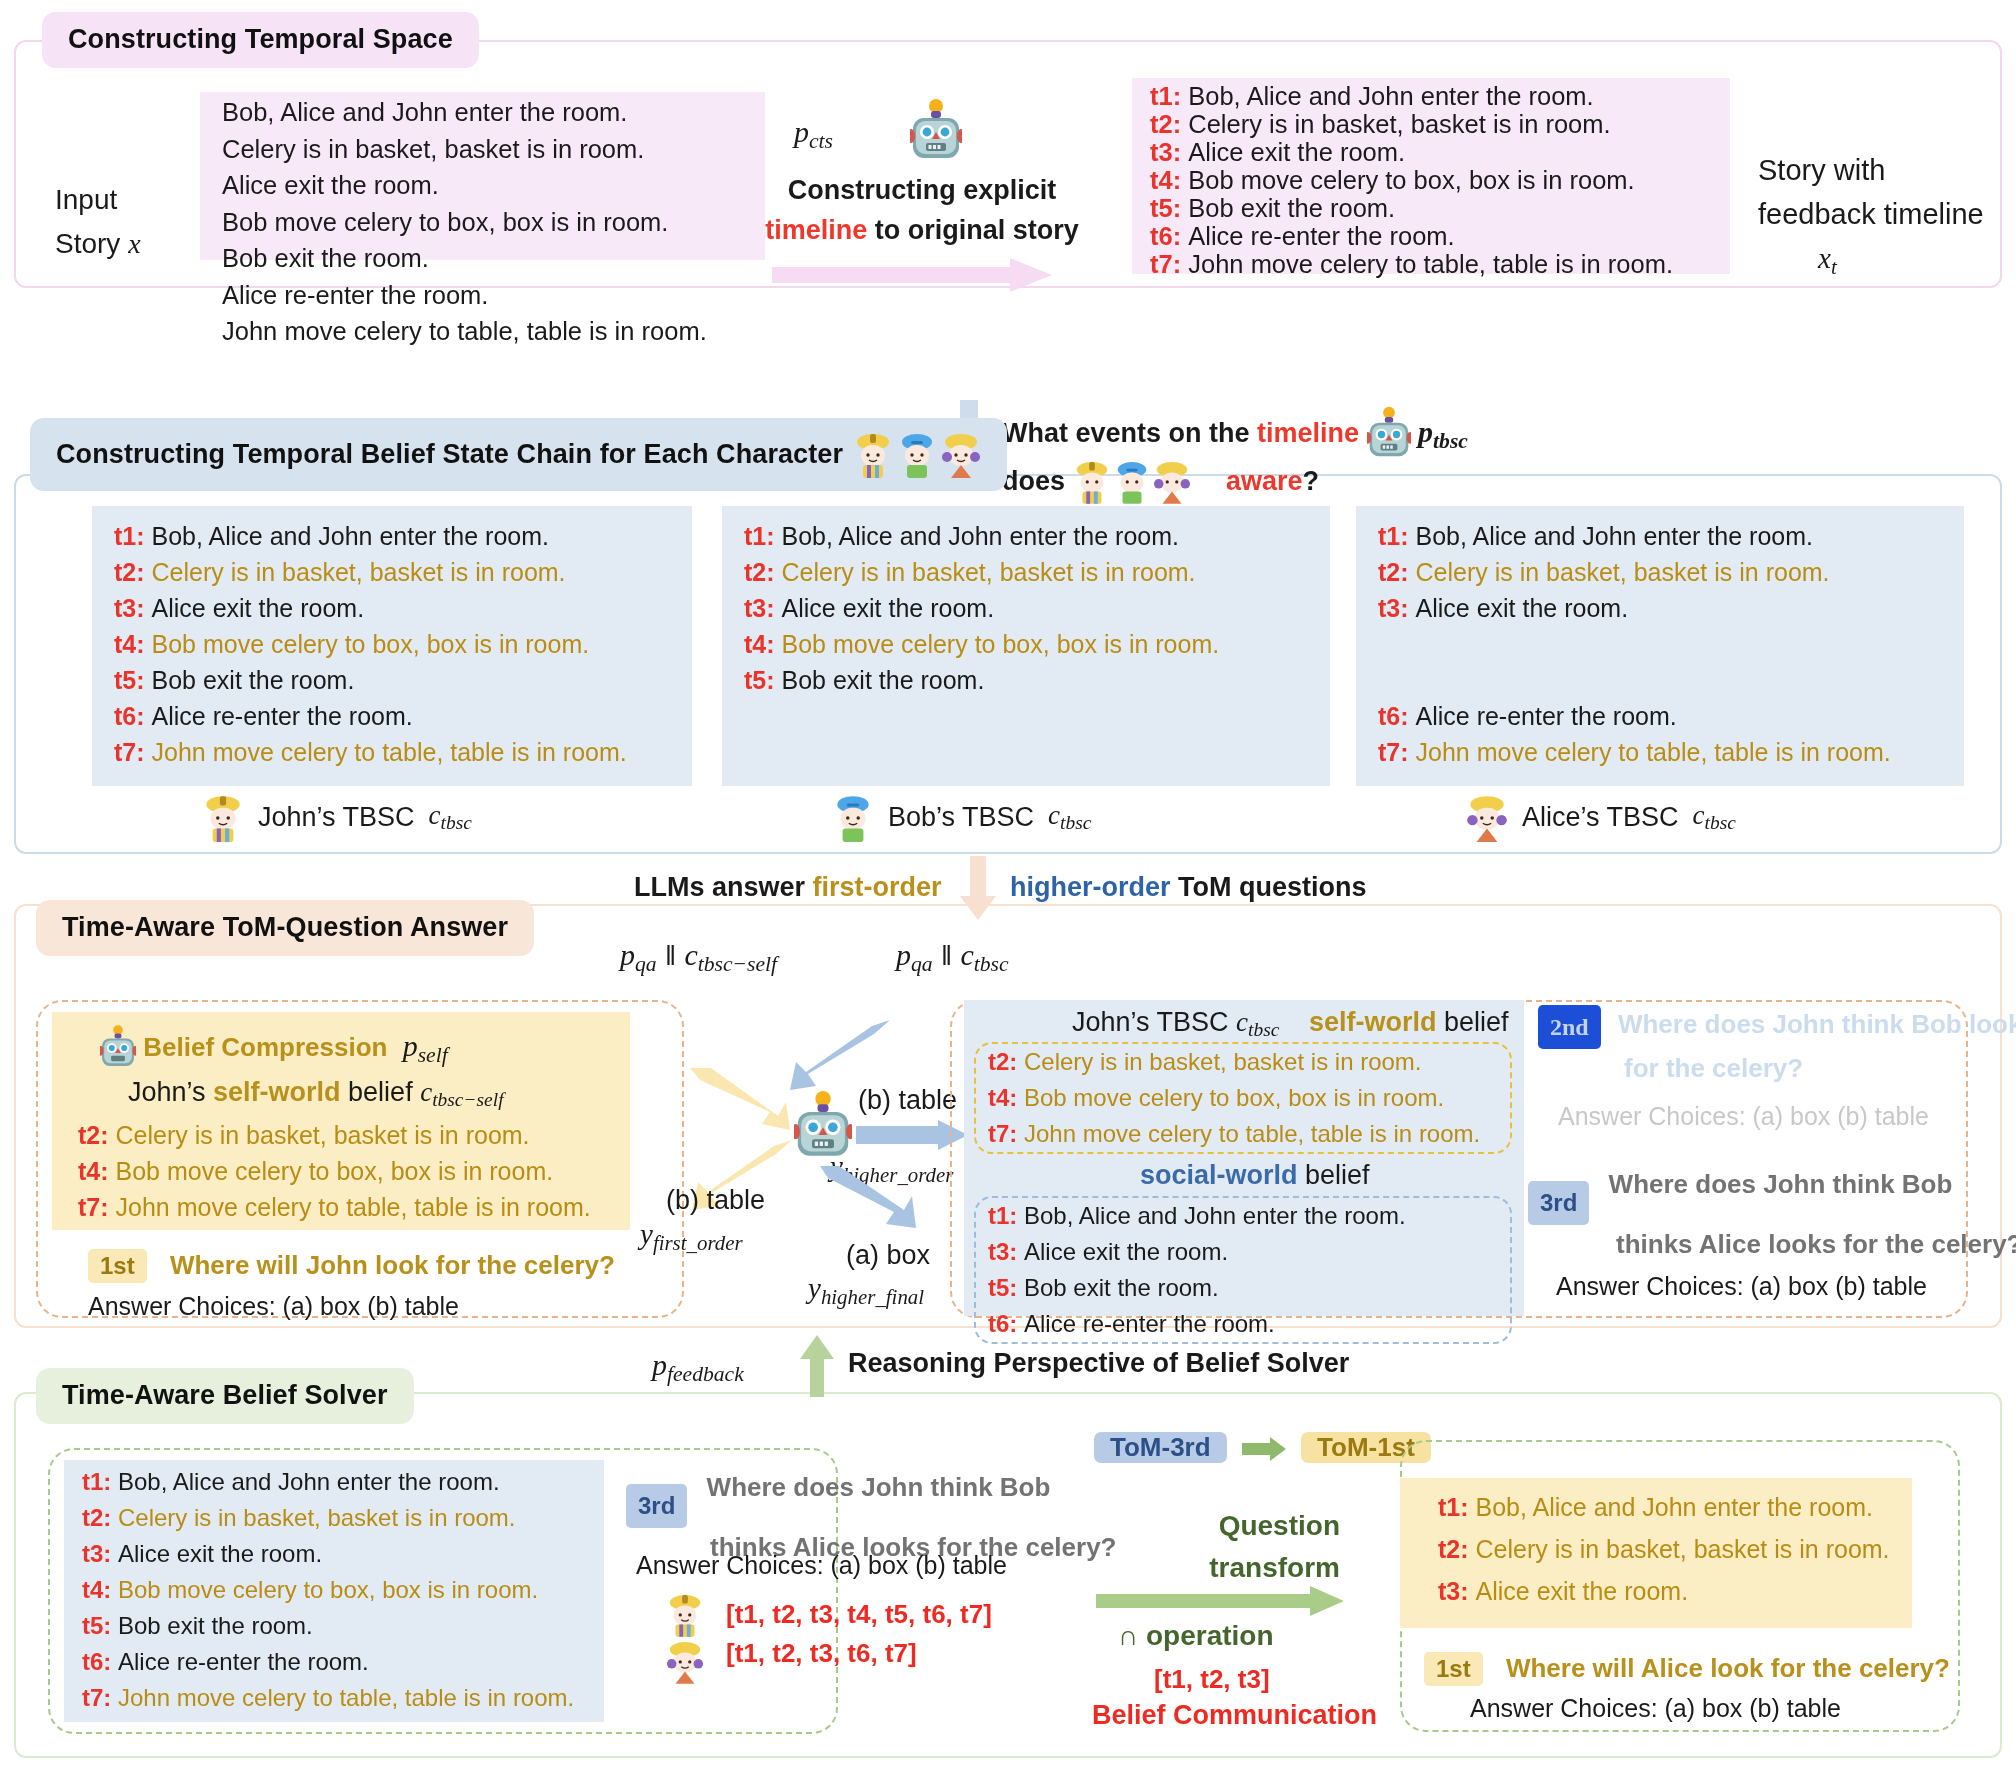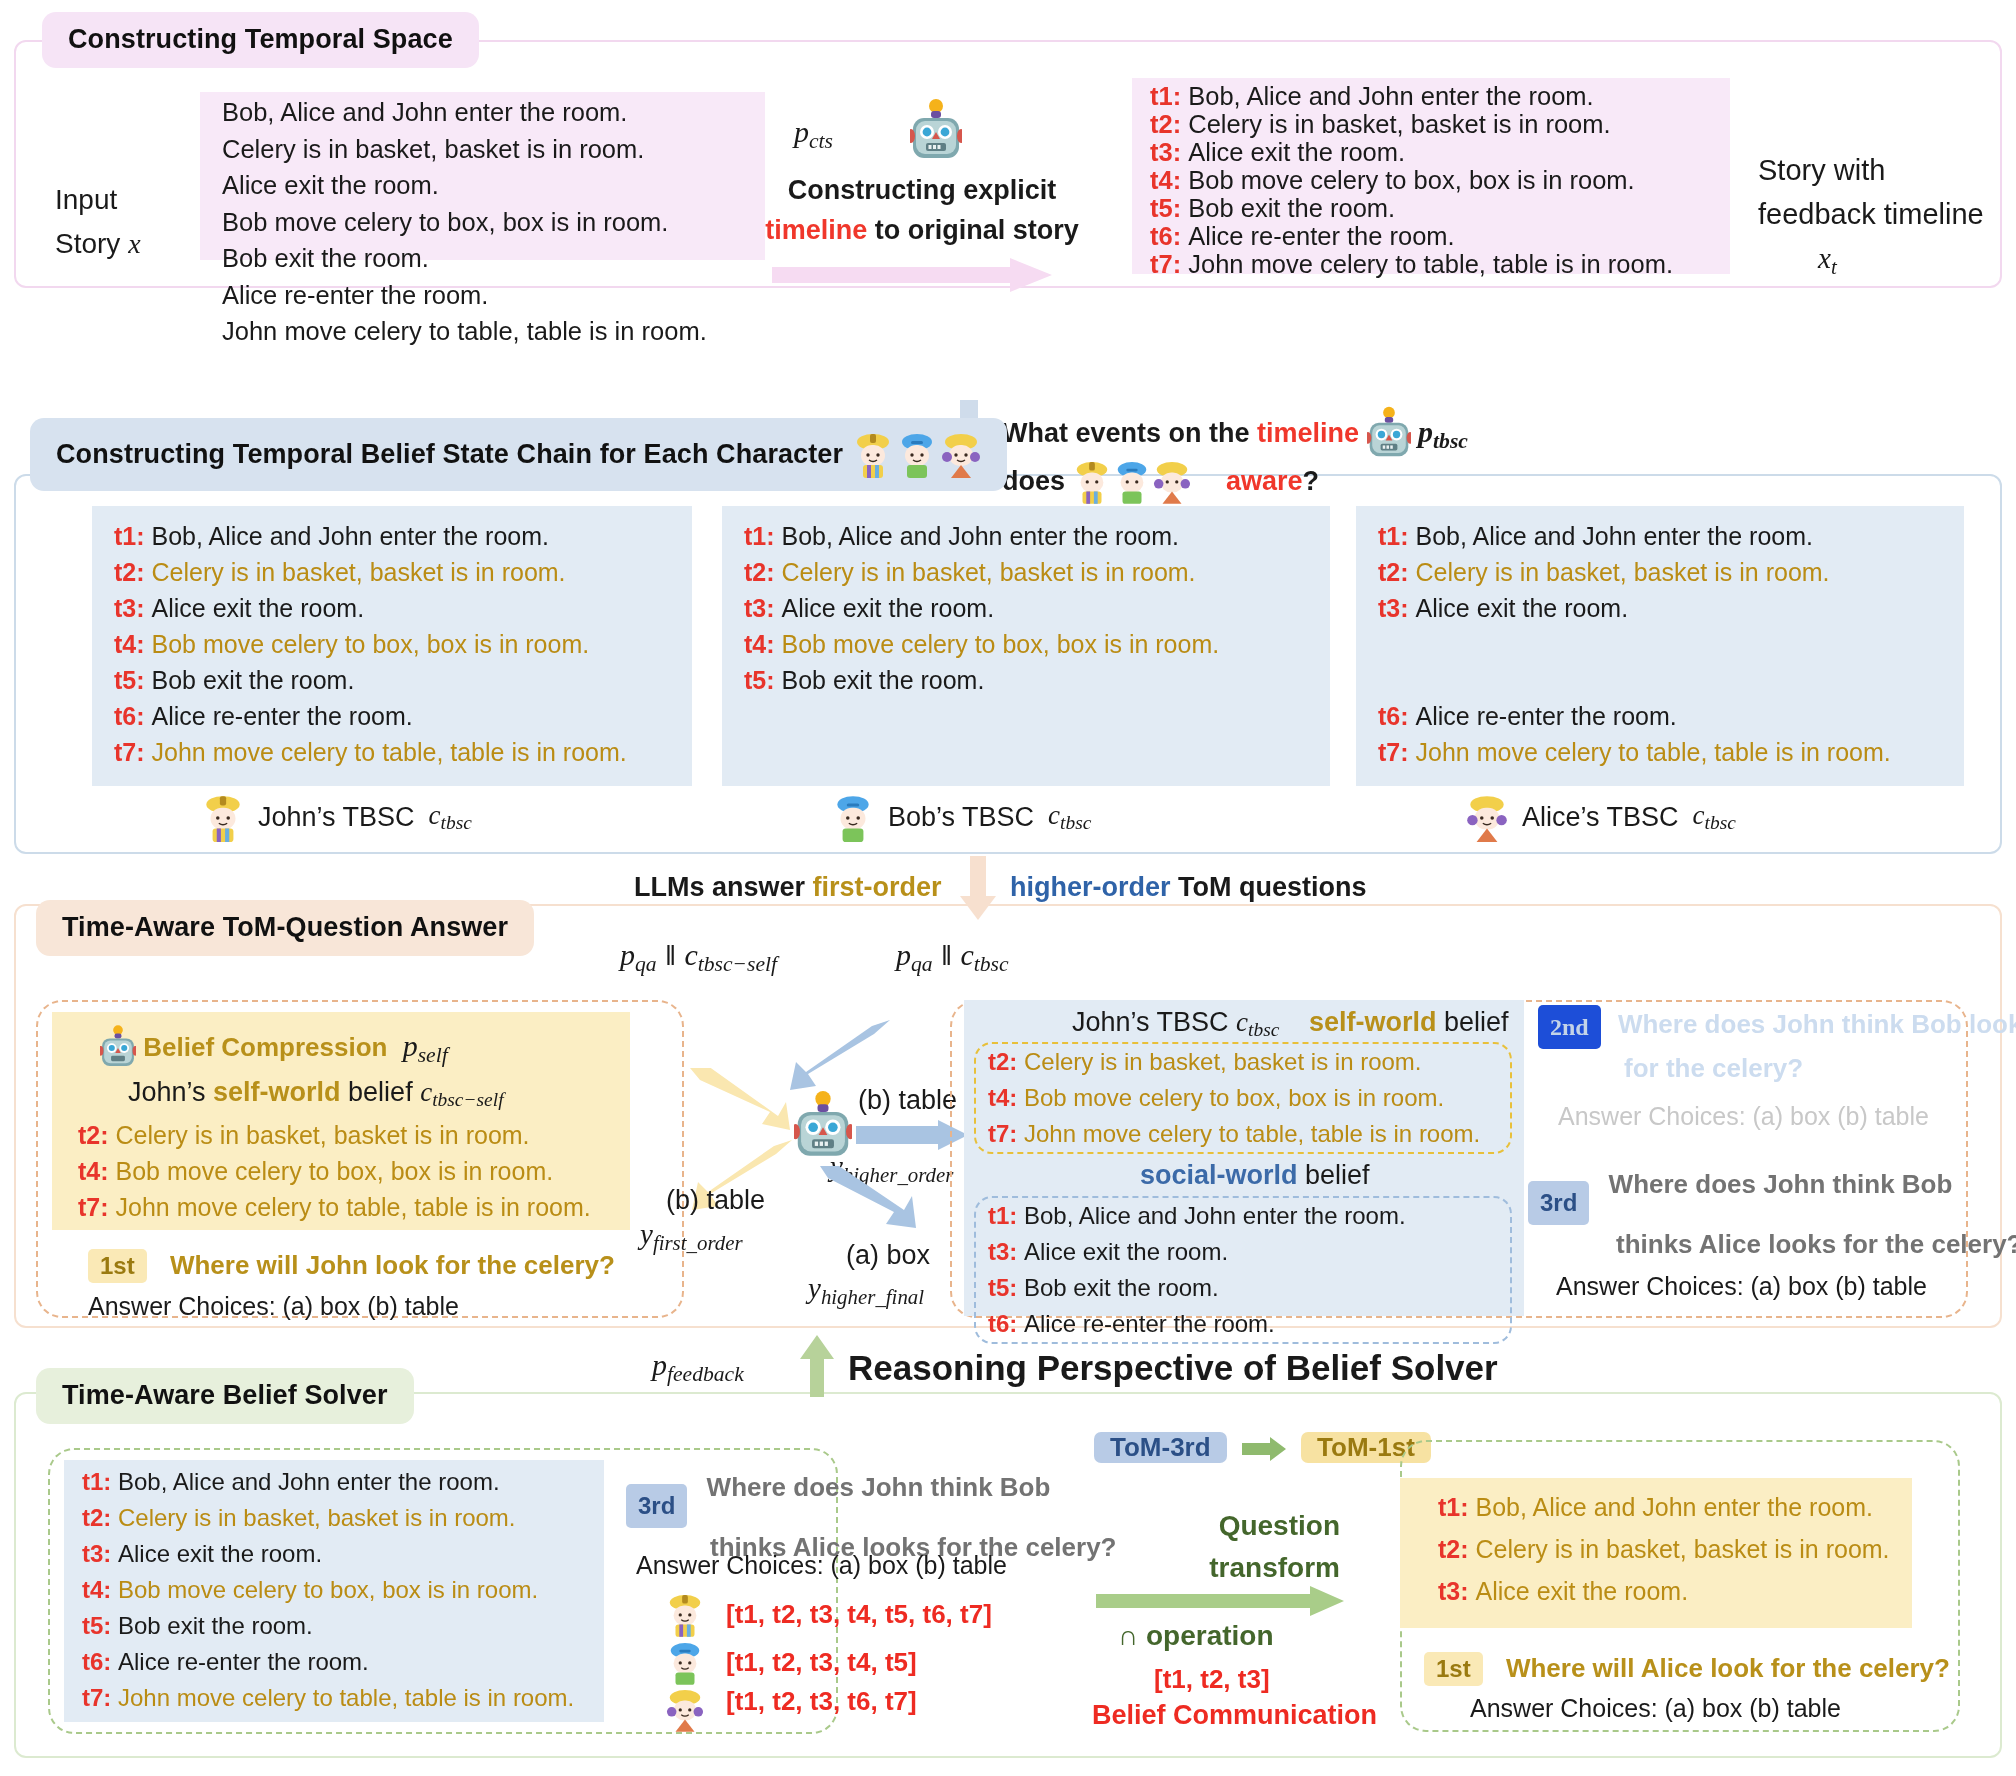--- a/index.html
+++ b/index.html
@@ -521,21 +521,21 @@
 <div class="sec-title" id="sec4title">Time-Aware Belief Solver</div>
 
 <div class="lbl mi" style="left:652px; top:1348px; font-size:30px;">
   <span>p</span><span class="sub">feedback</span>
 </div>
 <div class="lbl" style="left:800px; top:1335px;">
   <svg width="34" height="62" viewBox="0 0 34 62">
       <polygon points="17,0 34,24 24,24 24,62 10,62 10,24 0,24" fill="#b7d29a"></polygon>
     </svg>
 </div>
-<div class="lbl" style="left:848px; top:1348px; font-size:35px; font-weight:700;">Reasoning Perspective of Belief Solver</div>
+<div class="lbl" style="left:848px; top:1348px; font-size:27px; font-weight:700;">Reasoning Perspective of Belief Solver</div>
 
 <div class="dash-green" style="left:48px; top:1448px; width:790px; height:286px;"></div>
 <div class="blue-pane" style="left:64px; top:1460px; width:540px; height:262px;"></div>
 <div id="s4-left-lines" style="position:absolute; left:82px; top:1464px;">
     <div class="tbsc-line" style="line-height: 36px; font-size: 24px;"><span class="tlabel">t1: </span><span>Bob, Alice and John enter the room.</span></div>
     <div class="tbsc-line" style="line-height: 36px; font-size: 24px;"><span class="tlabel">t2: </span><span class="gold">Celery is in basket, basket is in room.</span></div>
     <div class="tbsc-line" style="line-height: 36px; font-size: 24px;"><span class="tlabel">t3: </span><span>Alice exit the room.</span></div>
     <div class="tbsc-line" style="line-height: 36px; font-size: 24px;"><span class="tlabel">t4: </span><span class="gold">Bob move celery to box, box is in room.</span></div>
     <div class="tbsc-line" style="line-height: 36px; font-size: 24px;"><span class="tlabel">t5: </span><span>Bob exit the room.</span></div>
     <div class="tbsc-line" style="line-height: 36px; font-size: 24px;"><span class="tlabel">t6: </span><span>Alice re-enter the room.</span></div>
@@ -559,34 +559,20 @@
           <circle cx="15" cy="25" r="1.7" fill="#3a2a20"></circle>
           <circle cx="25" cy="25" r="1.7" fill="#3a2a20"></circle>
           <path d="M16 30 q4 3 8 0" stroke="#3a2a20" stroke-width="1.4" fill="none"></path>
           <rect x="10" y="35" width="20" height="13" rx="3" fill="#f2cf4a"></rect>
           <rect x="14" y="35" width="4" height="13" fill="#8a63c0"></rect>
           <rect x="22" y="35" width="4" height="13" fill="#6aaee0"></rect>
         </g>
       </svg>
       <span class="redlist">[t1, t2, t3, t4, t5, t6, t7]</span>
     </div>
-    <div style="display: flex; align-items: center; gap: 22px; height: 48px;">
-      <svg width="38" height="46" viewBox="0 0 40 48">
-        <g>
-          <ellipse cx="20" cy="12" rx="15" ry="8" fill="#4da6e8"></ellipse>
-          <rect x="14" y="11" width="12" height="3" rx="1.5" fill="#2a7bbd"></rect>
-          <rect x="8" y="15" width="24" height="21" rx="11" fill="#fce9dd"></rect>
-          <circle cx="15" cy="25" r="1.7" fill="#3a2a20"></circle>
-          <circle cx="25" cy="25" r="1.7" fill="#3a2a20"></circle>
-          <path d="M16 30 q4 3 8 0" stroke="#3a2a20" stroke-width="1.4" fill="none"></path>
-          <rect x="10" y="35" width="20" height="13" rx="3" fill="#7cc45a"></rect>
-        </g>
-      </svg>
-      <span class="redlist">[t1, t2, t3, t4, t5]</span>
-    </div>
     <div style="display: flex; align-items: flex-start; gap: 22px; height: 48px;">
       <svg width="38" height="46" viewBox="0 0 40 48">
         <g>
           <ellipse cx="20" cy="12" rx="16" ry="8" fill="#f2cf4a"></ellipse>
           <rect x="8" y="15" width="24" height="21" rx="11" fill="#fce9dd"></rect>
           <circle cx="6" cy="27" r="5" fill="#8a63c0"></circle>
           <circle cx="34" cy="27" r="5" fill="#8a63c0"></circle>
           <circle cx="15" cy="25" r="1.7" fill="#3a2a20"></circle>
           <circle cx="25" cy="25" r="1.7" fill="#3a2a20"></circle>
           <path d="M16 30 q4 3 8 0" stroke="#3a2a20" stroke-width="1.4" fill="none"></path>

